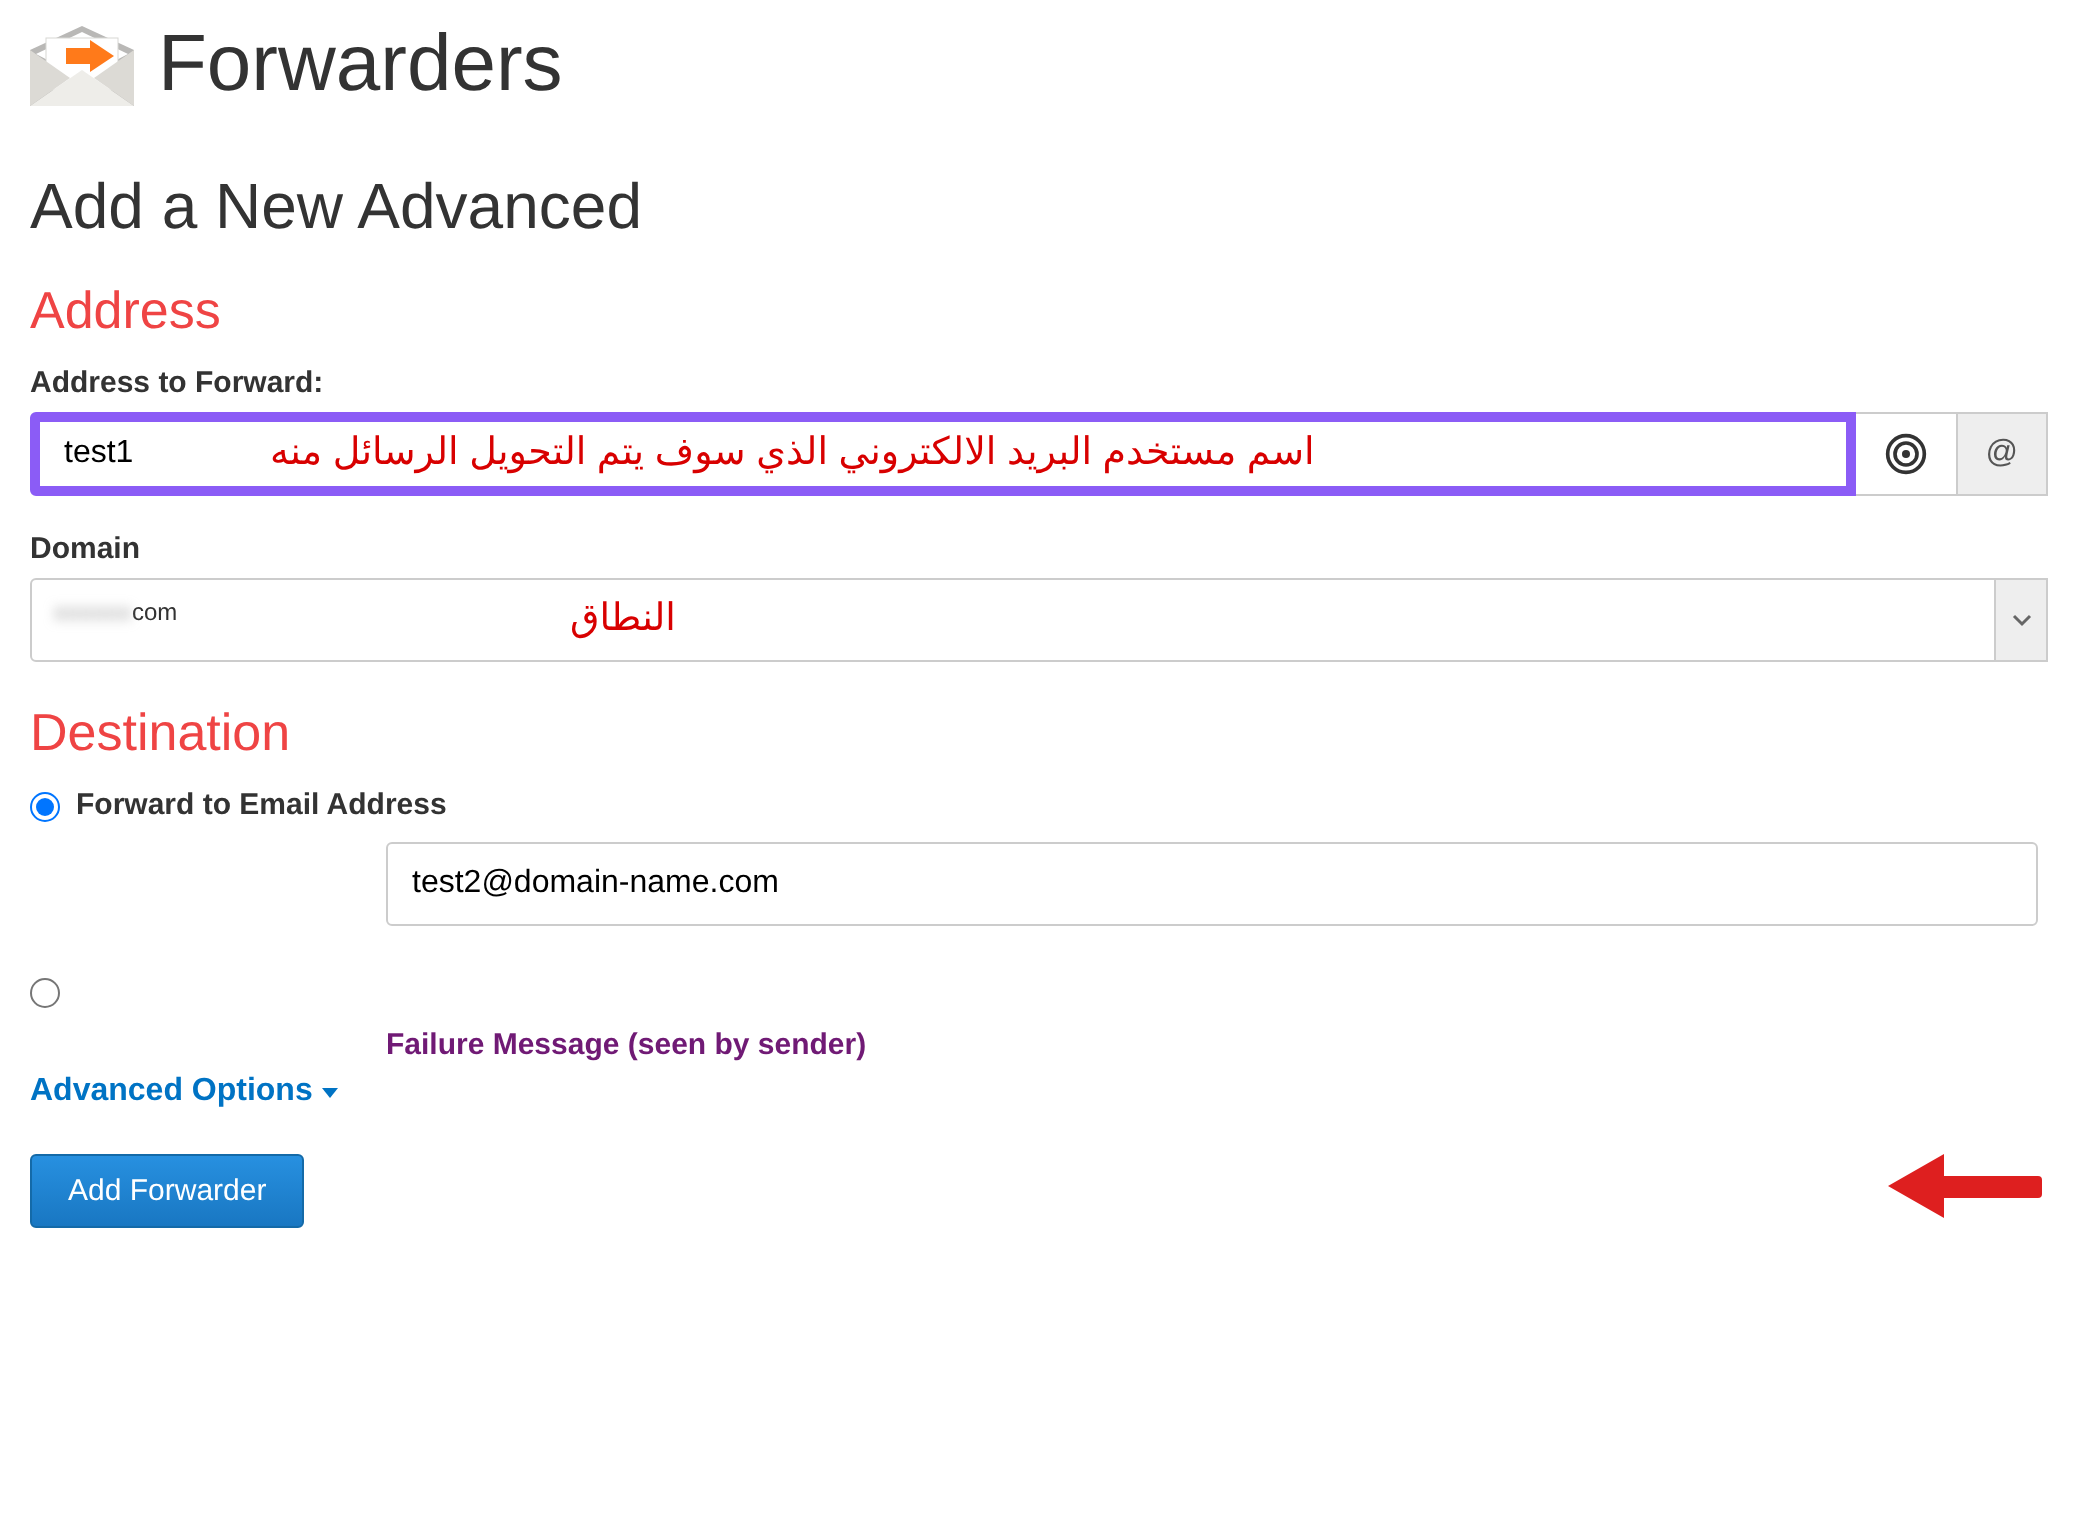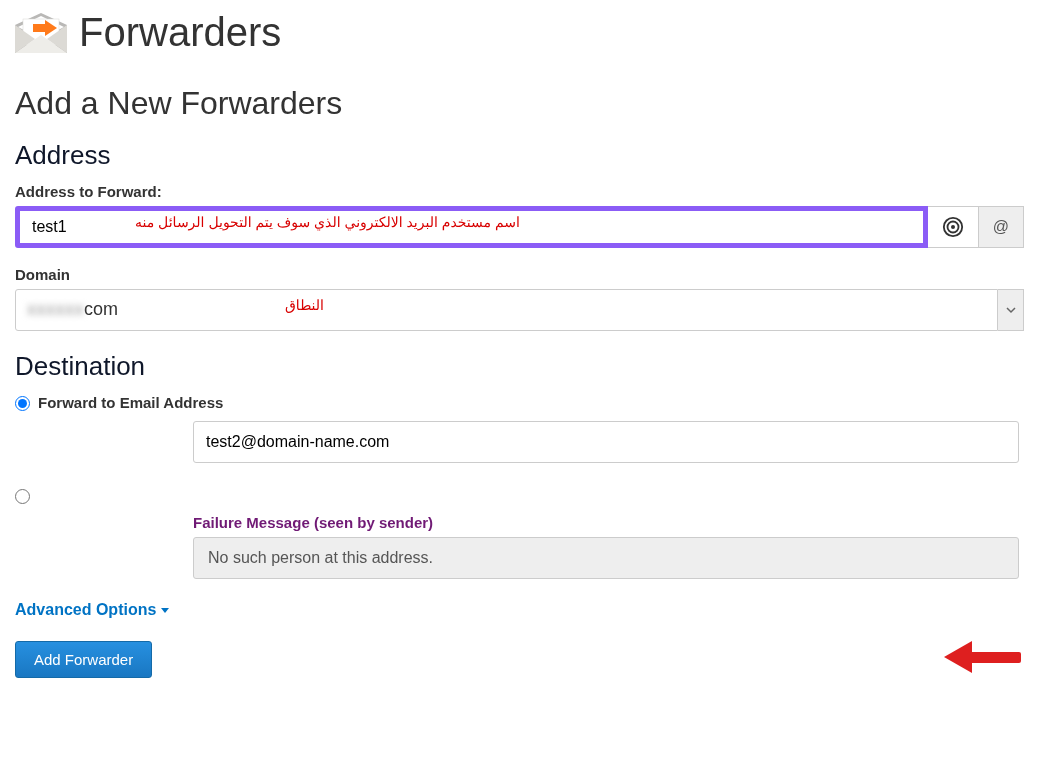--- a/index.html
+++ b/index.html
@@ -29,21 +29,21 @@
     }
     h2.section-title {
       font-size: 32px;
       font-weight: 300;
       color: #333;
       margin-bottom: 18px;
     }
     h3.sub-title {
       font-size: 26px;
       font-weight: 300;
-      color: #0f172a;
+      color: #ef4444;
       margin-bottom: 12px;
       margin-top: 8px;
     }
     .field-label {
       font-size: 15px;
       font-weight: 600;
       color: #333;
       margin-bottom: 6px;
       display: block;
     }
@@ -171,39 +171,39 @@
       border: 1px solid #146aa8;
       color: #fff;
       padding: 9px 18px;
       font-size: 15px;
       border-radius: 3px;
       cursor: pointer;
     }
     .annotation {
       position: absolute;
       color: #d80000;
-      font-size: 14px;
+      font-size: 19px;
       pointer-events: none;
       font-family: Tahoma, Arial, sans-serif;
     }
     .annot-address { top: 8px; left: 120px; }
     .annot-domain { top: 8px; left: 270px; }
     .annot-dest { top: 8px; left: 370px; }
     .submit-row {
       display: flex;
       align-items: center;
       gap: 18px;
       justify-content: space-between;
     }
     .arrow-svg { width: 80px; height: 40px; }
     .domain-text {
       position: absolute;
       left: 12px;
       top: 10px;
-      font-size: 18px;
+      font-size: 12px;
       pointer-events: none;
     }
     .domain-blur-part { color:#999; filter: blur(3px); display: inline-block; letter-spacing: 0.5px; }
     .discard-section { margin-top: 8px; }
   </style>
 </head>
 <body>
 
 
 
@@ -218,21 +218,21 @@
       <polygon points="52,12 52,40 32,26" fill="#dcdad5"></polygon>
       <g transform="translate(18,6)">
         <rect x="0" y="5" width="12" height="8" fill="#ff7a1a"></rect>
         <polygon points="12,1 24,9 12,17" fill="#ff7a1a"></polygon>
       </g>
     </svg>
   </span>
   <h1 class="page-title">Forwarders</h1>
 </div>
 
-<h2 class="section-title">Add a New Forwarders</h2>
+<h2 class="section-title">Add a New Advanced</h2>
 
 <h3 class="sub-title">Address</h3>
 
 <label class="field-label">Address to Forward:</label>
 
 <div class="input-group">
   <input class="text-input" type="text" value="test1" style="">
   <span class="annotation annot-address">اسم مستخدم البريد الالكتروني الذي سوف يتم التحويل الرسائل منه</span>
   <span class="input-addon icon-addon">
     <svg width="22" height="22" viewBox="0 0 24 24">
@@ -271,21 +271,20 @@
 <div class="indented" style="position:relative;">
   <input class="forward-input" type="text" value="test2@domain-name.com" style="">
 </div>
 
 <div class="discard-section">
   <div class="radio-row">
     <input type="radio" name="dest" style="">
   </div>
   <div class="indented">
     <div class="indented-label">Failure Message (seen by sender)</div>
-    <div class="readonly-box">No such person at this address.</div>
   </div>
 </div>
 
 <div class="advanced-link">
   <span>Advanced Options</span>
   <span class="caret-down"></span>
 </div>
 
 <div class="submit-row">
   <button class="btn-primary">Add Forwarder</button>

